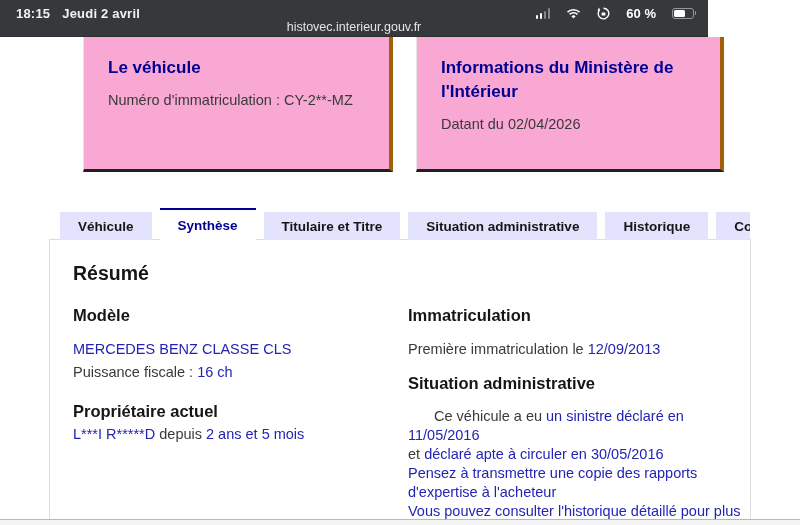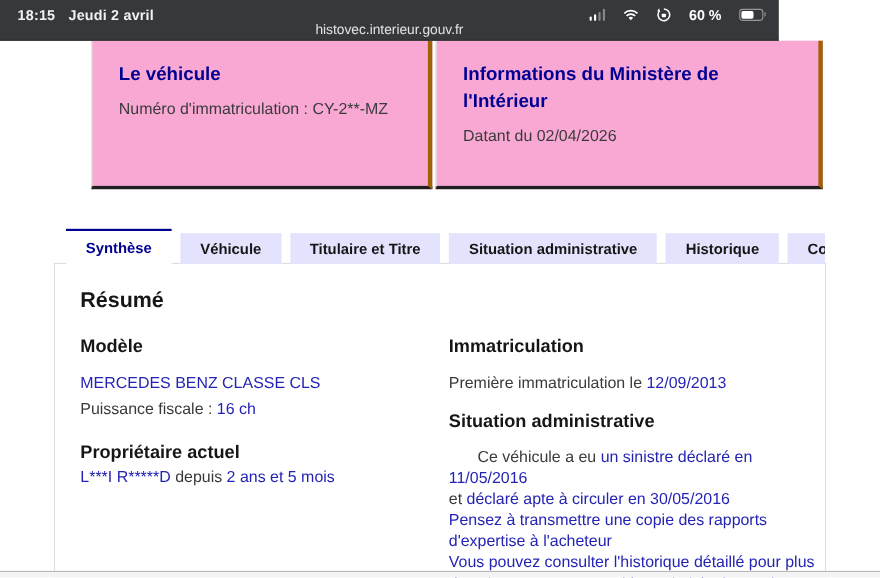--- a/index.html
+++ b/index.html
@@ -30,21 +30,21 @@
   .batt-fill { width:60%; height:100%; background:#ffffff; border-radius:1.5px; }
   .batt-nub { width:1.5px; height:4px; background:#96979a; border-radius:0 1px 1px 0; margin-left:.5px; }
 
   
   .card {
     position:absolute; top:37px; height:135px; background:#f9a8d4;
     border-left:1px solid #e5e5e5; border-right:4px solid #a16207;
     border-bottom:3px solid #202020; padding:19px 24px 0 24px;
   }
   .card-vehicle { left:83px; width:310px; }
-  .card-ministry { left:396px; width:352px; }
+  .card-ministry { left:416px; width:308px; }
   .card-title { color:#000091; font-weight:bold; font-size:17px; line-height:24px; margin-bottom:12px; }
   .card-ministry .card-title { max-width:265px; }
   .card-body { color:#3a3a3a; font-size:14.5px; }
 
   
   .tabs {
     position:absolute; left:60px; top:207px; width:690px; height:33px;
     display:flex; align-items:flex-end; gap:8px; overflow:hidden; z-index:3;
   }
   .tab {
@@ -128,22 +128,22 @@
 <div class="card card-vehicle">
   <div class="card-title">Le véhicule</div>
   <div class="card-body">Numéro d'immatriculation : CY-2**-MZ</div>
 </div>
 <div class="card card-ministry">
   <div class="card-title">Informations du Ministère de l'Intérieur</div>
   <div class="card-body">Datant du 02/04/2026</div>
 </div>
 
 <div class="tabs">
+  <div class="tab">Véhicule</div>
   <div class="tab active">Synthèse</div>
-  <div class="tab">Véhicule</div>
   <div class="tab">Titulaire et Titre</div>
   <div class="tab">Situation administrative</div>
   <div class="tab">Historique</div>
   <div class="tab">Contrôles techniques</div>
 
 </div>
 
 <div class="panel"></div>
 <div class="h-resume">Résumé</div>
 

